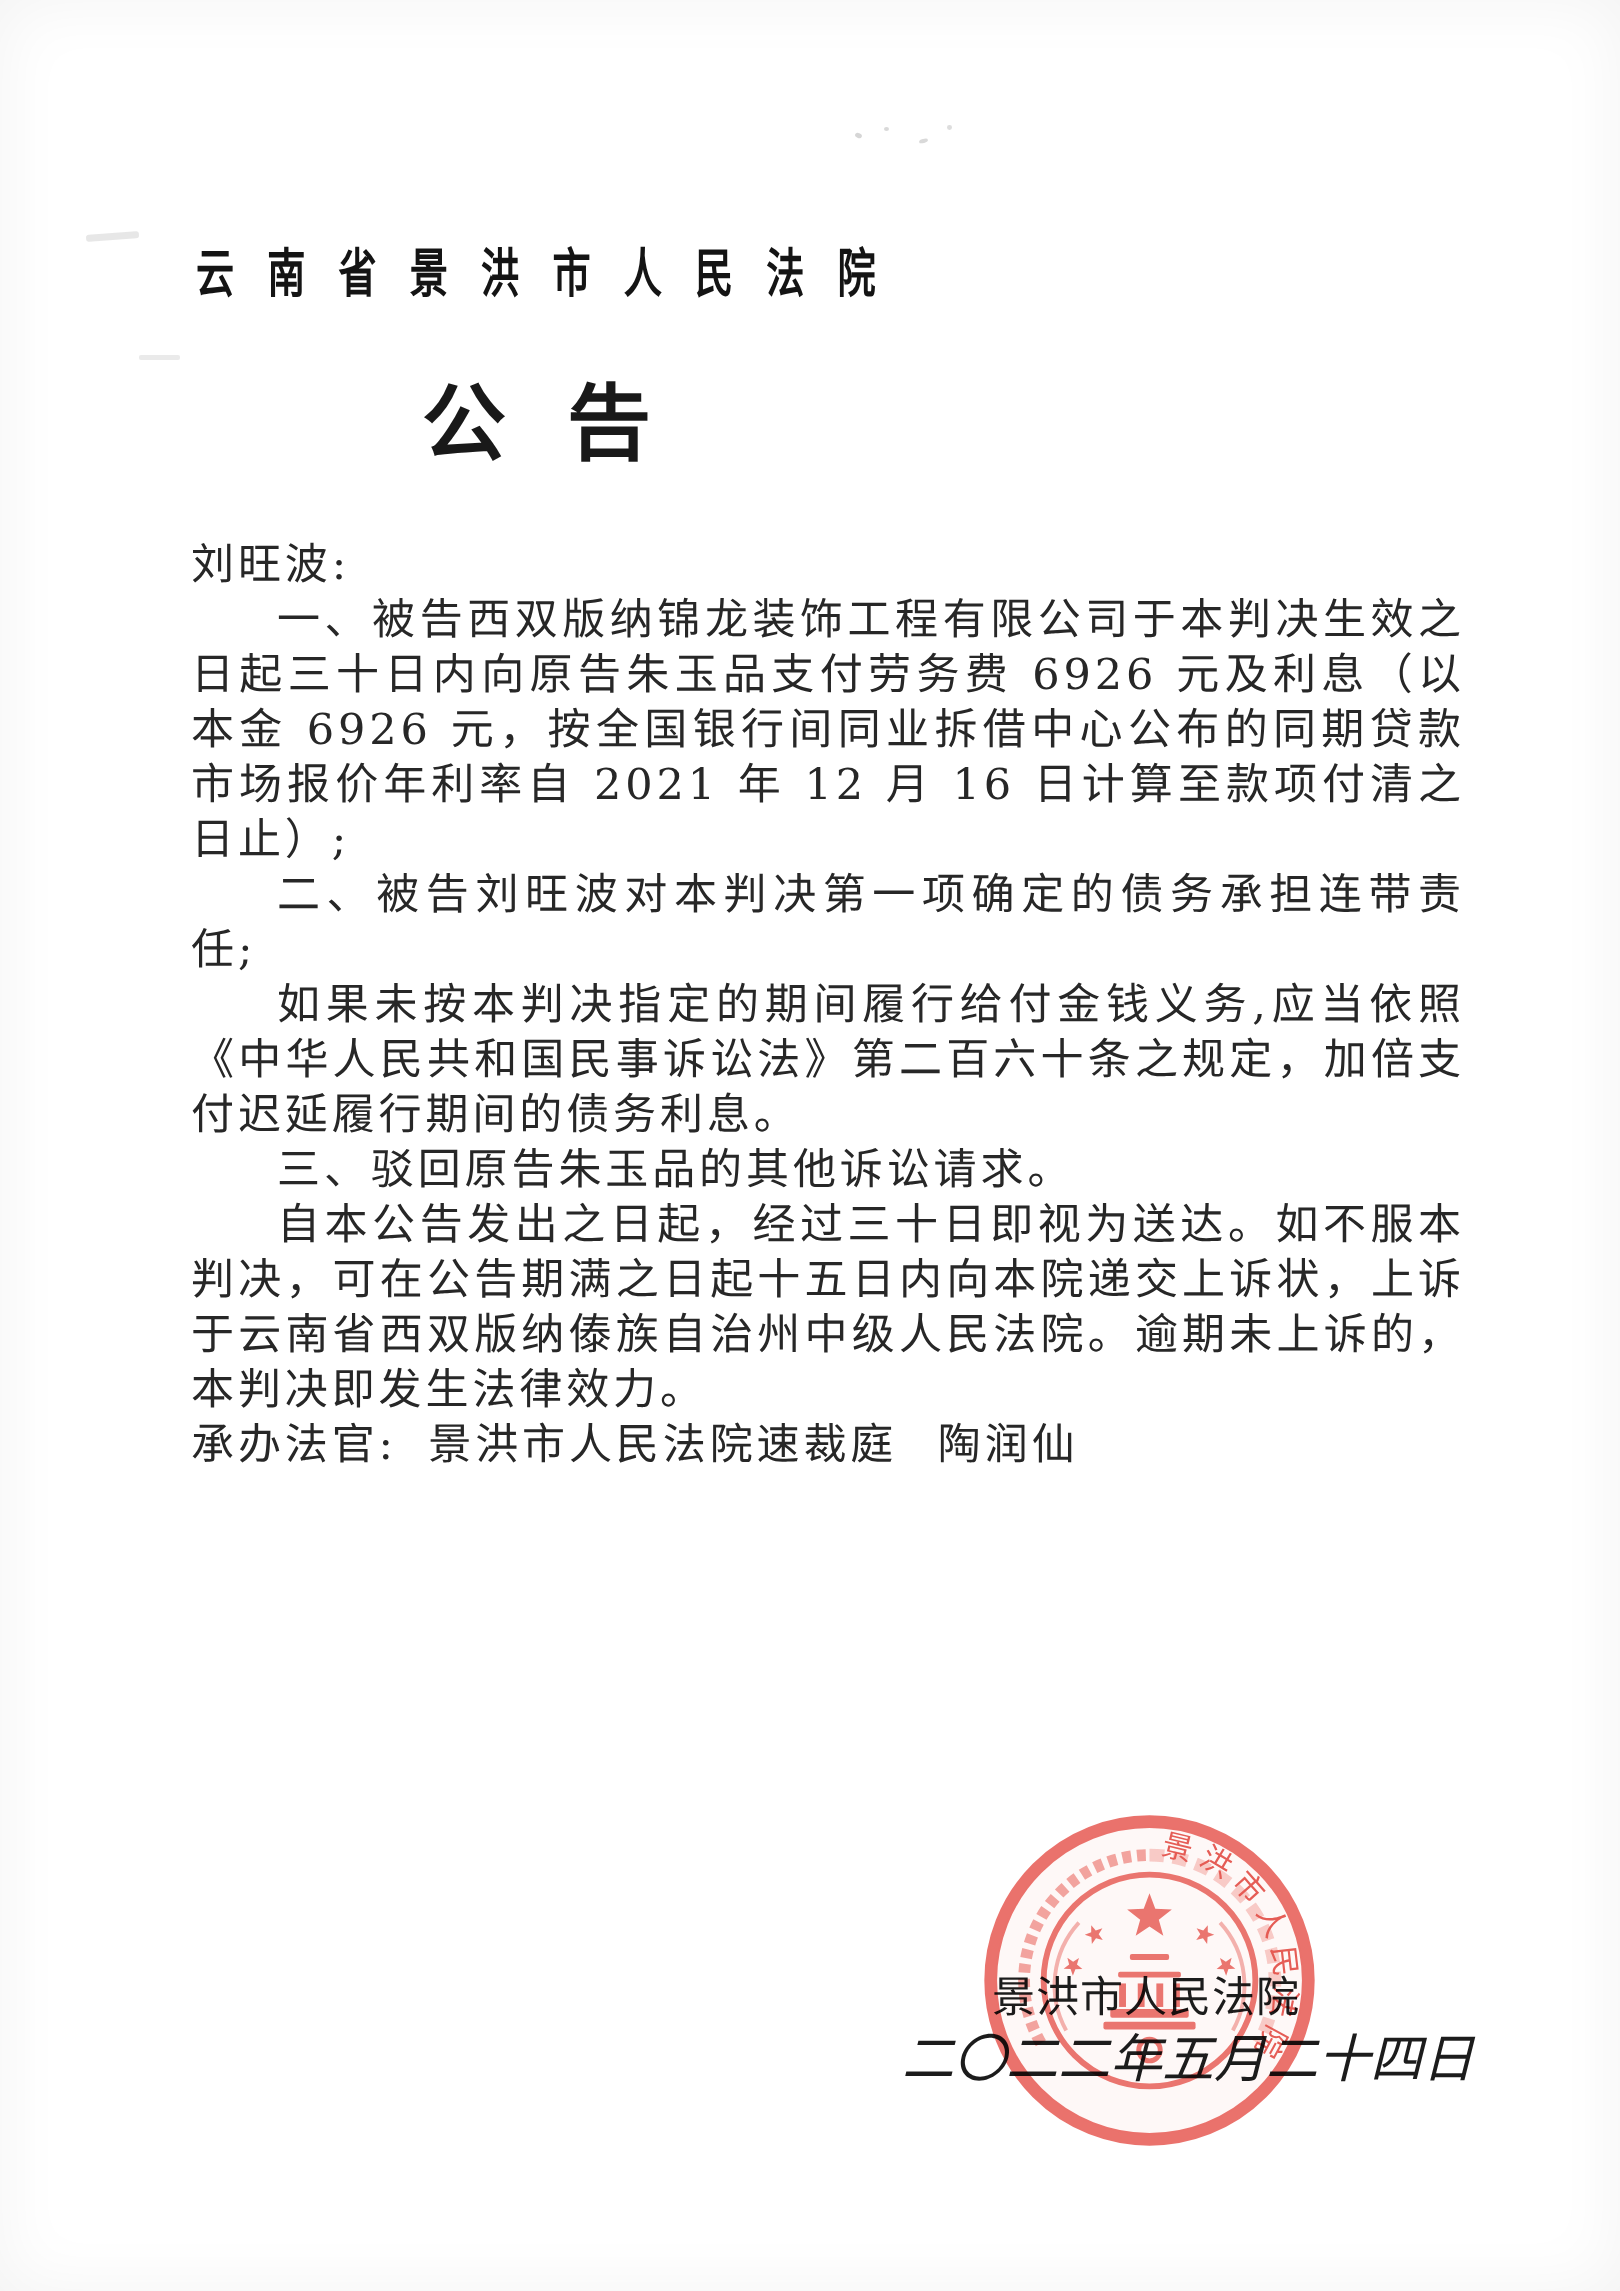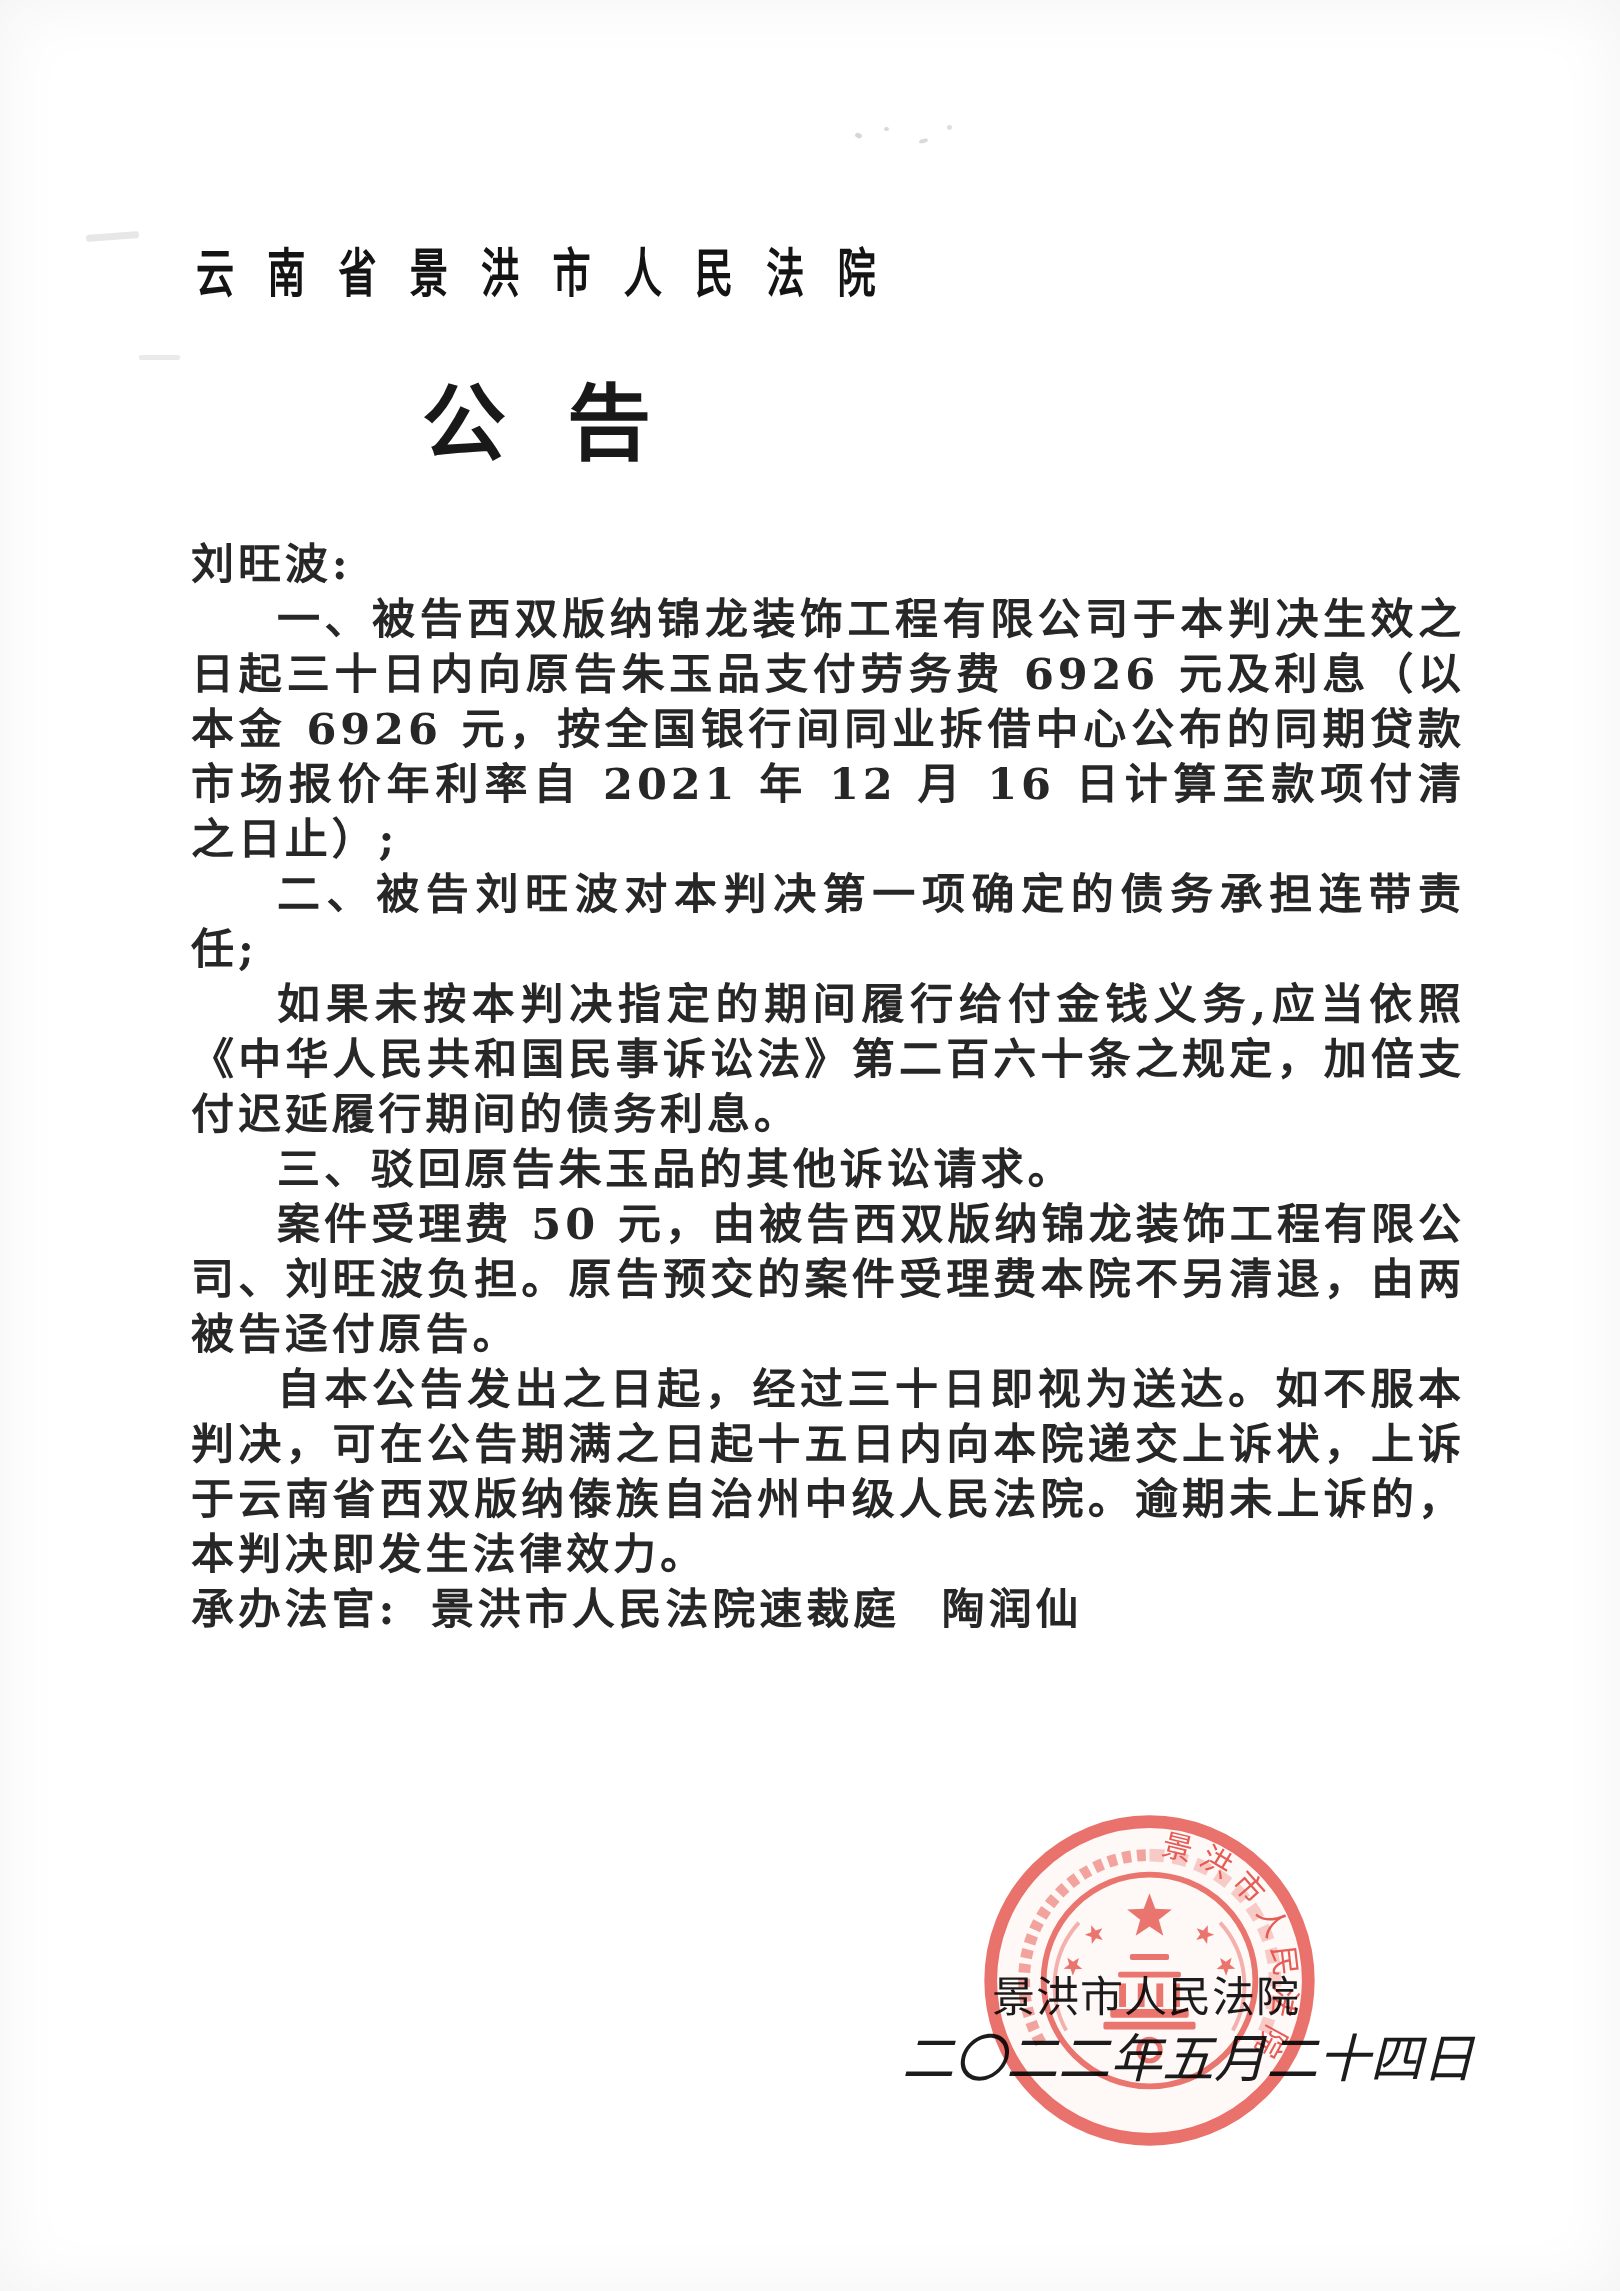--- a/index.html
+++ b/index.html
@@ -28,21 +28,21 @@
     font-family:"DejaVu Sans","Liberation Sans",sans-serif;
     font-weight:bold; font-size:84px; line-height:1.05;
     letter-spacing:61px; white-space:nowrap;
     color:#191919;
   }
 
   
   .body {
     position:absolute; left:191px; top:537px; width:1274px;
     font-size:43px; line-height:55px; letter-spacing:3.9px;
-    text-align:justify; color:#272727;font-weight:bold;
+    text-align:justify; color:#272727;
   }
   .body p { margin:0; }
   .para { text-indent:2em; }
   .addressee { text-indent:0; }
   .judge-line { margin-top:61px; text-indent:0; text-align:left; white-space:nowrap; }
   .judge-division { margin-left:13.7px; }
   .judge-name { margin-left:23px; }
 
   
   .sig-court {
@@ -86,21 +86,20 @@
 
   <h1 class="court-title">云南省景洪市人民法院</h1>
   <h2 class="notice-title">公告</h2>
 
   <div class="body">
     <p class="addressee">刘旺波:</p>
     <p class="para">一、被告西双版纳锦龙装饰工程有限公司于本判决生效之日起三十日内向原告朱玉品支付劳务费 6926 元及利息（以本金 6926 元，按全国银行间同业拆借中心公布的同期贷款市场报价年利率自 2021 年 12 月 16 日计算至款项付清之日止）;</p>
     <p class="para">二、被告刘旺波对本判决第一项确定的债务承担连带责任;</p>
     <p class="para">如果未按本判决指定的期间履行给付金钱义务,应当依照《中华人民共和国民事诉讼法》第二百六十条之规定，加倍支付迟延履行期间的债务利息。</p>
     <p class="para">三、驳回原告朱玉品的其他诉讼请求。</p>
-    <p class="para">案件受理费 50 元，由被告西双版纳锦龙装饰工程有限公司、刘旺波负担。原告预交的案件受理费本院不另清退，由两被告迳付原告。</p>
     <p class="para">自本公告发出之日起，经过三十日即视为送达。如不服本判决，可在公告期满之日起十五日内向本院递交上诉状，上诉于云南省西双版纳傣族自治州中级人民法院。逾期未上诉的，本判决即发生法律效力。</p>
 
     <p class="judge-line">
       <span>承办法官:</span>
       <span class="judge-division">景洪市人民法院速裁庭</span>
       <span class="judge-name">陶润仙</span>
     </p>
   </div>
 
   <svg class="seal" viewBox="0 0 354 354" xmlns="http://www.w3.org/2000/svg" aria-hidden="true">

